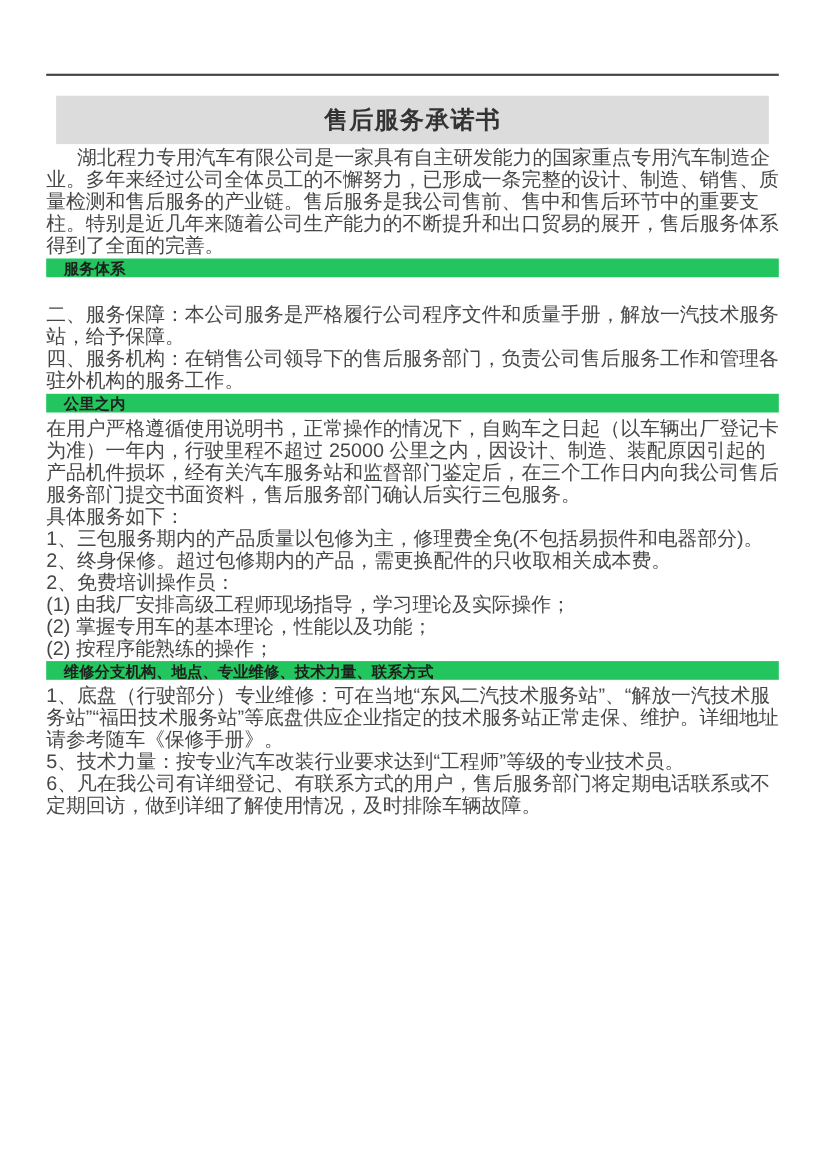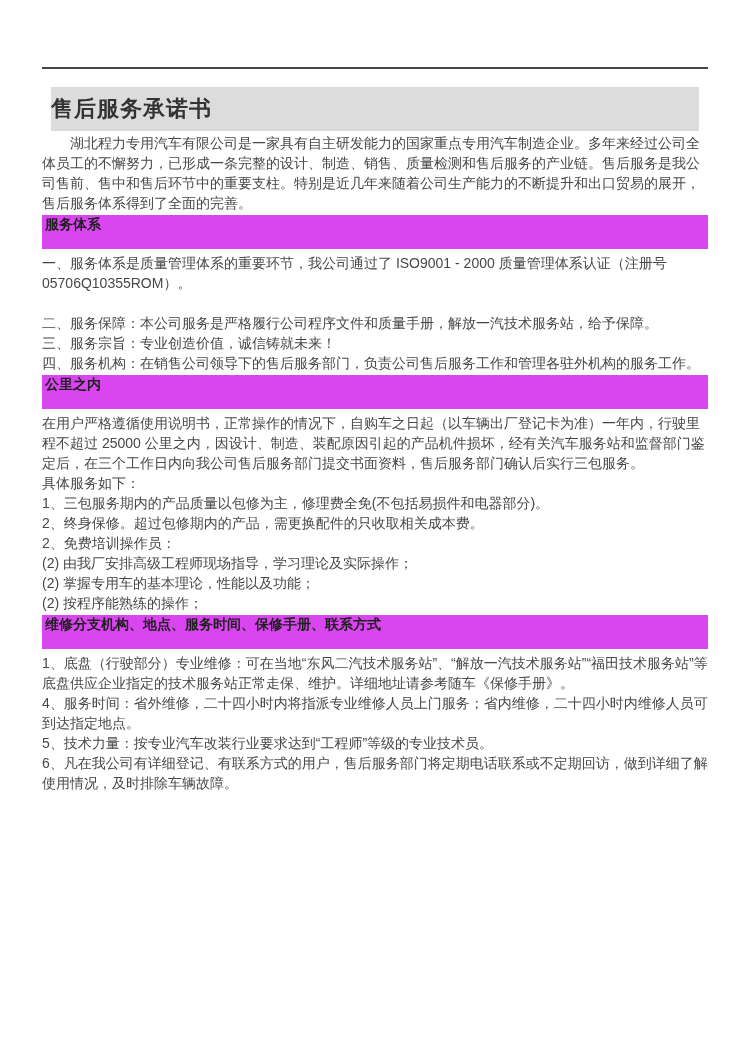--- a/index.html
+++ b/index.html
@@ -22,43 +22,44 @@
     border: none;
     border-top: 2px solid #454545;
     margin: 67px 0 0 0;
   }
   .title-bar {
     background: #dcdcdc;
     margin: 18px 9px 2px 9px;
     height: 44px;
     display: flex;
     align-items: center;
+    justify-content: center;
   }
   .doc-title {
     margin: 0;
     font-size: 22px;
     font-weight: bold;
     color: #333333;
     letter-spacing: 1px;
   }
   p.body-text {
     margin: 0;
-    font-size: 14px;
+    font-size: 18px;
     line-height: 20px;
     color: #474747;
     min-height: 20px;
   }
   p.indent {
     text-indent: 28px;
   }
   .sec-bar {
-    background: #d946ef;
-    height: 34px;
+    background: #22c55e;
+    height: 17px;
     line-height: 19px;
-    padding-left: 3px;
+    padding-left: 16px;
     font-size: 14px;
     font-weight: bold;
     color: #1f1f1f;
     margin: 2px 0 4px 0;
   }
   .blank-line {
     height: 20px;
   }
 </style>
 </head>
@@ -68,35 +69,32 @@
 
   <hr class="top-rule">
 
   <div class="title-bar">
     <h1 class="doc-title">售后服务承诺书</h1>
   </div>
 
   <p class="body-text indent">湖北程力专用汽车有限公司是一家具有自主研发能力的国家重点专用汽车制造企业。多年来经过公司全体员工的不懈努力，已形成一条完整的设计、制造、销售、质量检测和售后服务的产业链。售后服务是我公司售前、售中和售后环节中的重要支柱。特别是近几年来随着公司生产能力的不断提升和出口贸易的展开，售后服务体系得到了全面的完善。</p>
 
   <div class="sec-bar">服务体系</div>
-  <p class="body-text">一、服务体系是质量管理体系的重要环节，我公司通过了 ISO9001 - 2000 质量管理体系认证（注册号 05706Q10355ROM）。</p>
   <p class="body-text blank-line"></p>
   <p class="body-text">二、服务保障：本公司服务是严格履行公司程序文件和质量手册，解放一汽技术服务站，给予保障。</p>
-  <p class="body-text">三、服务宗旨：专业创造价值，诚信铸就未来！</p>
   <p class="body-text">四、服务机构：在销售公司领导下的售后服务部门，负责公司售后服务工作和管理各驻外机构的服务工作。</p>
 
   <div class="sec-bar">公里之内</div>
   <p class="body-text">在用户严格遵循使用说明书，正常操作的情况下，自购车之日起（以车辆出厂登记卡为准）一年内，行驶里程不超过 25000 公里之内，因设计、制造、装配原因引起的产品机件损坏，经有关汽车服务站和监督部门鉴定后，在三个工作日内向我公司售后服务部门提交书面资料，售后服务部门确认后实行三包服务。</p>
   <p class="body-text">具体服务如下：</p>
   <p class="body-text">1、三包服务期内的产品质量以包修为主，修理费全免(不包括易损件和电器部分)。</p>
   <p class="body-text">2、终身保修。超过包修期内的产品，需更换配件的只收取相关成本费。</p>
   <p class="body-text">2、免费培训操作员：</p>
-  <p class="body-text">(2) 由我厂安排高级工程师现场指导，学习理论及实际操作；</p>
+  <p class="body-text">(1) 由我厂安排高级工程师现场指导，学习理论及实际操作；</p>
   <p class="body-text">(2) 掌握专用车的基本理论，性能以及功能；</p>
   <p class="body-text">(2) 按程序能熟练的操作；</p>
 
-  <div class="sec-bar">维修分支机构、地点、服务时间、保修手册、联系方式</div>
+  <div class="sec-bar">维修分支机构、地点、专业维修、技术力量、联系方式</div>
   <p class="body-text">1、底盘（行驶部分）专业维修：可在当地“东风二汽技术服务站”、“解放一汽技术服务站”“福田技术服务站”等底盘供应企业指定的技术服务站正常走保、维护。详细地址请参考随车《保修手册》。</p>
-  <p class="body-text">4、服务时间：省外维修，二十四小时内将指派专业维修人员上门服务；省内维修，二十四小时内维修人员可到达指定地点。</p>
   <p class="body-text">5、技术力量：按专业汽车改装行业要求达到“工程师”等级的专业技术员。</p>
   <p class="body-text">6、凡在我公司有详细登记、有联系方式的用户，售后服务部门将定期电话联系或不定期回访，做到详细了解使用情况，及时排除车辆故障。</p>
 
 </div>
 
 </body></html>

